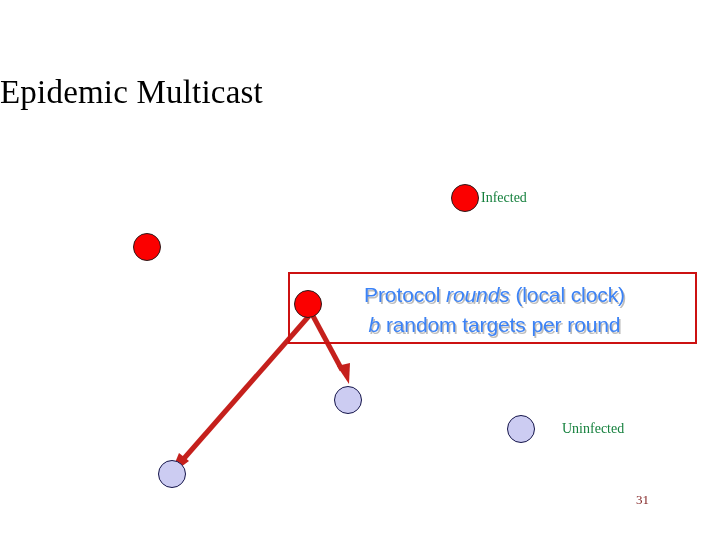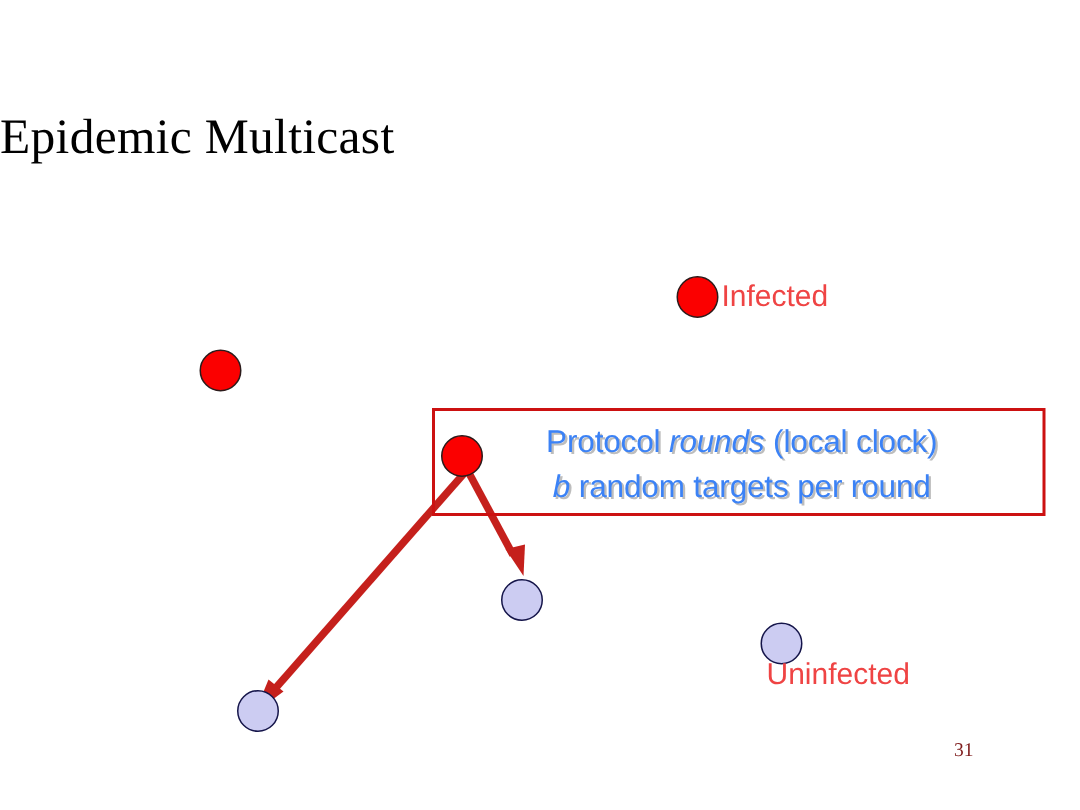--- a/index.html
+++ b/index.html
@@ -60,24 +60,24 @@
     border: 1.5px solid #2b1b1b;
   }
   .node-uninfected {
     background: #ccccf2;
     border: 1.5px solid #15154a;
   }
 
   
   .legend-label {
     position: absolute;
-    font-family: Liberation Sans, sans-serif;
-    font-size: 20px;
+    font-family: Liberation Serif, serif;
+    font-size: 14px;
     line-height: 22px;
-    color: #ef4444;
+    color: #15803d;
     white-space: nowrap;
   }
 
   
   #gossip-caption {
     position: absolute;
     left: 71px;
     top: 377px;
     font-family: "Liberation Serif", "DejaVu Serif", serif;
     font-size: 20px;
@@ -166,18 +166,18 @@
   <div class="node node-infected" style="left:294px; top:290px; width:28px; height:28px;"></div>
 
   <div class="node node-uninfected" style="left:334px; top:386px; width:28px; height:28px;"></div>
 
   <div class="node node-uninfected" style="left:507px; top:415px; width:28px; height:28px;"></div>
 
   <div class="node node-uninfected" style="left:158px; top:460px; width:28px; height:28px;"></div>
 
   <div class="legend-label" style="left:481px; top:187px;">Infected</div>
 
-  <div class="legend-label" style="left:511px; top:418px;margin-top:21px;">Uninfected</div>
+  <div class="legend-label" style="left:562px; top:418px;">Uninfected</div>
 
 
   <div id="page-number">31</div>
 
 </div>
 
 </body></html>

